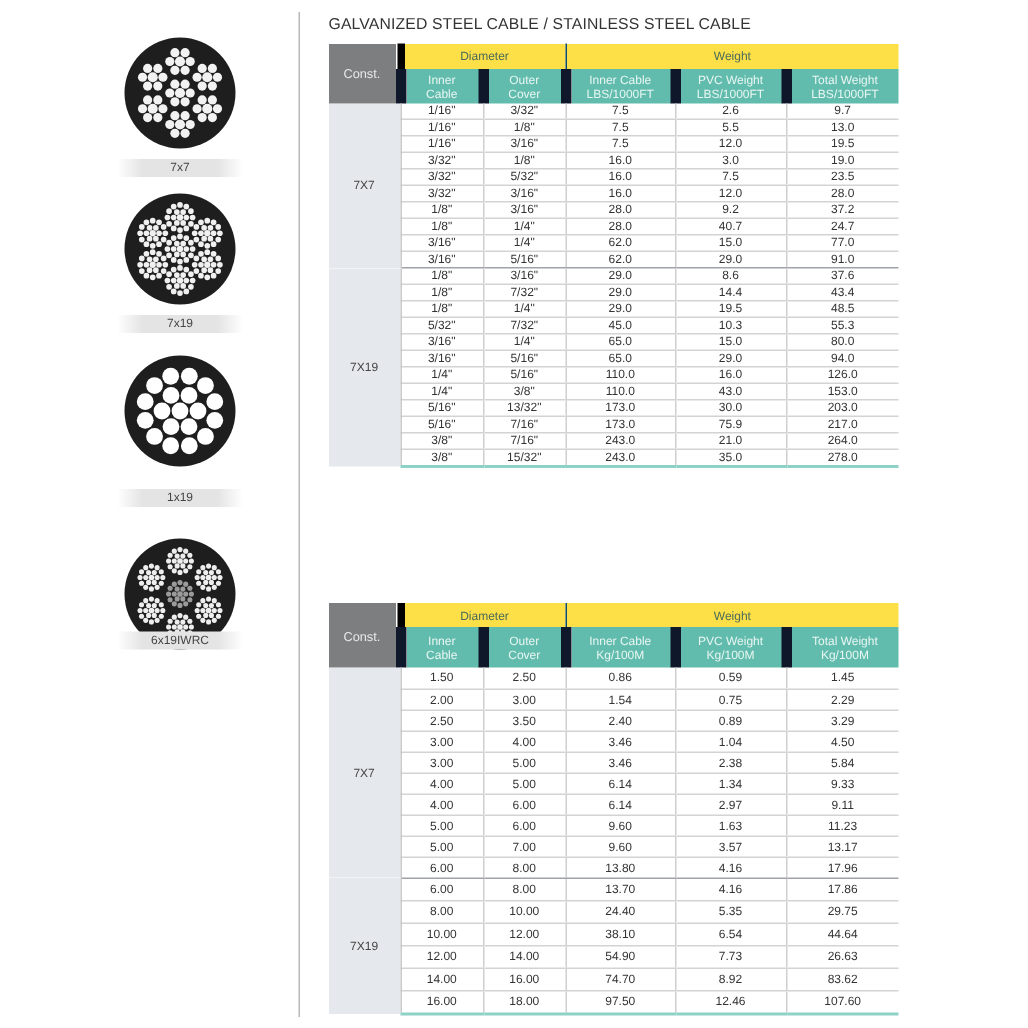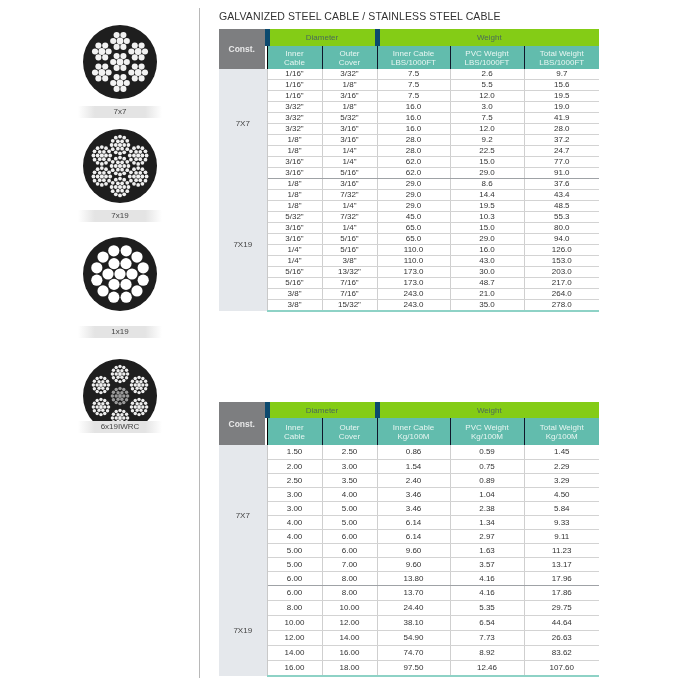--- a/index.html
+++ b/index.html
@@ -13,23 +13,23 @@
   .cable-label {
     position: absolute; left: 78px; width: 84px; height: 12px;
     background: linear-gradient(to right, #ffffff 0%, #e4e4e4 20%, #e4e4e4 80%, #ffffff 100%);
     font-size: 8px; color: #444; text-align: center; line-height: 12px;
   }
 
   .title { position: absolute; left: 219px; top: 10px; font-size: 10.5px; color: #333; letter-spacing: 0.1px; }
 
   table.spec { position: absolute; left: 219px; width: 380px; border-collapse: collapse; table-layout: fixed; }
   table.spec td, table.spec th { text-align: center; vertical-align: middle; padding: 0; overflow: hidden; white-space: nowrap; }
-  .h-const { background: #7d7e80; color: #e9e9e9; font-weight: bold; font-size: 8.5px; border-right: 1px solid #000000; }
-  .h-group { background: #84cc16; color: #4b6b58; font-weight: normal; font-size: 8px; border-left: 5px solid #0c4a6e; }
-  .h-sub { background: #62bcad; color: #e8f6f2; font-weight: normal; font-size: 8px; line-height: 9px; border-left: 1px solid #0f172a; }
+  .h-const { background: #7d7e80; color: #e9e9e9; font-weight: normal; font-size: 8.5px; border-right: 5px solid #000000; }
+  .h-group { background: #fde047; color: #4b6b58; font-weight: normal; font-size: 8px; border-left: 1px solid #0c4a6e; }
+  .h-sub { background: #62bcad; color: #e8f6f2; font-weight: normal; font-size: 8px; line-height: 9px; border-left: 7px solid #0f172a; }
   .const-cell { background: #e5e8ec; color: #444; font-size: 8px; border-right: 1px solid #c9c9c9; }
   .cell { font-size: 8px; color: #333; border-left: 1px solid #cfcfcf; border-bottom: 1px solid #d3d3d3; }
   .grp-end td { border-bottom: 1px solid #9fa2a6; }
   .tbl-bottom td { border-bottom: 2px solid #8ed2c6; }
 
   #t1 { top: 29px; }
   #t1 .r1 { height: 17px; }
   #t1 .r2 { height: 23px; }
   #t1 .dr { height: 10.4px; line-height: 10px; }
 
@@ -438,62 +438,62 @@
         <td class="cell">3/32"</td>
         <td class="cell">7.5</td>
         <td class="cell">2.6</td>
         <td class="cell">9.7</td>
       </tr>
       <tr class="dr">
         <td class="cell">1/16"</td>
         <td class="cell">1/8"</td>
         <td class="cell">7.5</td>
         <td class="cell">5.5</td>
-        <td class="cell">15.6</td>
+        <td class="cell">13.0</td>
       </tr>
       <tr class="dr">
         <td class="cell">1/16"</td>
         <td class="cell">3/16"</td>
         <td class="cell">7.5</td>
         <td class="cell">12.0</td>
         <td class="cell">19.5</td>
       </tr>
       <tr class="dr">
         <td class="cell">3/32"</td>
         <td class="cell">1/8"</td>
         <td class="cell">16.0</td>
         <td class="cell">3.0</td>
         <td class="cell">19.0</td>
       </tr>
       <tr class="dr">
         <td class="cell">3/32"</td>
         <td class="cell">5/32"</td>
         <td class="cell">16.0</td>
         <td class="cell">7.5</td>
-        <td class="cell">41.9</td>
+        <td class="cell">23.5</td>
       </tr>
       <tr class="dr">
         <td class="cell">3/32"</td>
         <td class="cell">3/16"</td>
         <td class="cell">16.0</td>
         <td class="cell">12.0</td>
         <td class="cell">28.0</td>
       </tr>
       <tr class="dr">
         <td class="cell">1/8"</td>
         <td class="cell">3/16"</td>
         <td class="cell">28.0</td>
         <td class="cell">9.2</td>
         <td class="cell">37.2</td>
       </tr>
       <tr class="dr">
         <td class="cell">1/8"</td>
         <td class="cell">1/4"</td>
         <td class="cell">28.0</td>
-        <td class="cell">22.5</td>
+        <td class="cell">40.7</td>
         <td class="cell">24.7</td>
       </tr>
       <tr class="dr">
         <td class="cell">3/16"</td>
         <td class="cell">1/4"</td>
         <td class="cell">62.0</td>
         <td class="cell">15.0</td>
         <td class="cell">77.0</td>
       </tr>
       <tr class="dr grp-end">
@@ -564,21 +564,21 @@
         <td class="cell">5/16"</td>
         <td class="cell">13/32"</td>
         <td class="cell">173.0</td>
         <td class="cell">30.0</td>
         <td class="cell">203.0</td>
       </tr>
       <tr class="dr">
         <td class="cell">5/16"</td>
         <td class="cell">7/16"</td>
         <td class="cell">173.0</td>
-        <td class="cell">48.7</td>
+        <td class="cell">75.9</td>
         <td class="cell">217.0</td>
       </tr>
       <tr class="dr">
         <td class="cell">3/8"</td>
         <td class="cell">7/16"</td>
         <td class="cell">243.0</td>
         <td class="cell">21.0</td>
         <td class="cell">264.0</td>
       </tr>
       <tr class="dr tbl-bottom">

